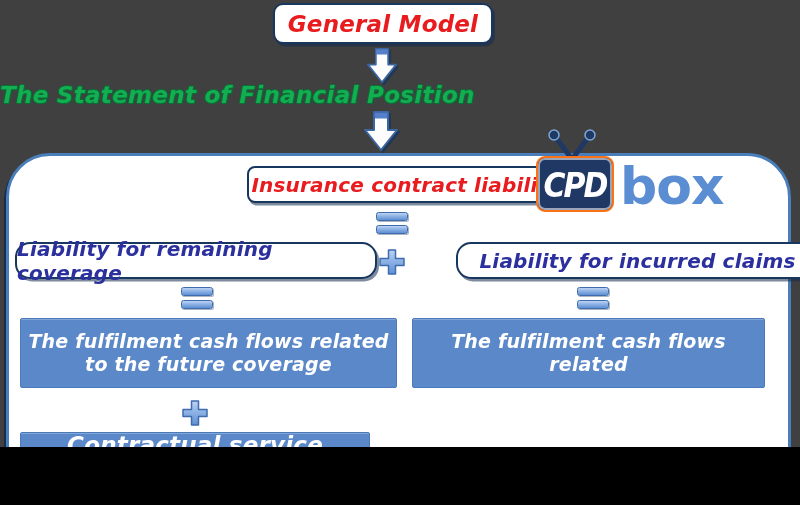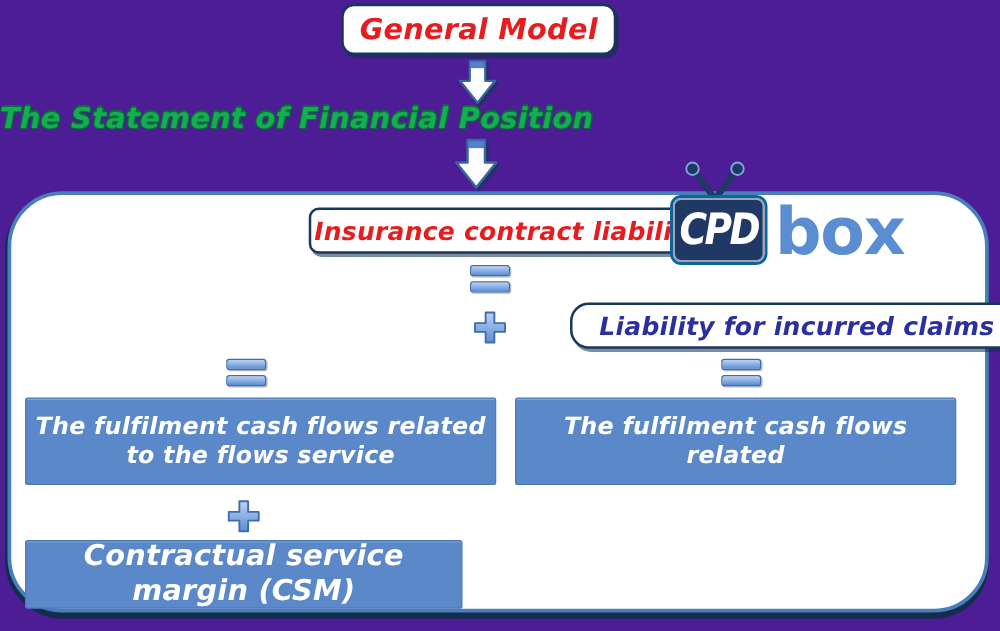--- a/index.html
+++ b/index.html
@@ -1,17 +1,17 @@
 <!DOCTYPE html>
 <html><head>
 <meta charset="utf-8">
 <style>
   html,body{margin:0;padding:0;background:#000;}
   .stage{
-    position:relative;width:800px;height:505px;background:#4c1d95;overflow:hidden;
+    position:relative;width:800px;height:447px;background:#404040;overflow:hidden;
     font-family:"DejaVu Sans","Liberation Sans",sans-serif;
   }
   
   .wbox{
     position:absolute;background:#fff;border:2.5px solid #17375e;
     box-shadow:2px 2.5px 0 rgba(20,44,78,.55);
     display:flex;align-items:center;justify-content:center;
     font-weight:bold;font-style:italic;letter-spacing:.2px;box-sizing:border-box;
   }
   .red-text{color:#e81b1e;}
@@ -59,21 +59,21 @@
   .plus1{left:378px;top:248px;}
   .plus2{left:181px;top:399px;}
   
   .arrow{position:absolute;z-index:2;filter:drop-shadow(2px 2px 0 rgba(23,55,94,.75));}
   .arrow1{left:363px;top:47px;}
   .arrow2{left:362px;top:110px;}
   
   .antenna{position:absolute;left:541px;top:128px;z-index:5;}
   .tv{
     position:absolute;left:536px;top:156px;width:78px;height:56px;background:#1f3864;
-    border:2px solid #0369a1;border-radius:9px;box-sizing:border-box;z-index:5;
+    border:2px solid #f97316;border-radius:9px;box-sizing:border-box;z-index:5;
     box-shadow:inset 0 0 0 2px rgba(255,255,255,.55);
     display:flex;align-items:center;justify-content:center;
   }
   .tv-text{
     color:#fff;font-weight:bold;font-size:30px;letter-spacing:-2px;font-style:italic;
     font-family:"DejaVu Sans","Liberation Sans",sans-serif;transform:scaleY(1.15);
   }
   .box-label{
     position:absolute;left:620px;top:160px;z-index:5;color:#5b8dd3;
     font-size:52px;font-weight:bold;letter-spacing:-1px;line-height:1;
@@ -121,20 +121,23 @@
   <div class="tv">
     <span class="tv-text">CPD</span>
   </div>
   <div class="box-label">box</div>
 
   <div class="equals eq1">
     <div class="bar"></div>
     <div class="bar"></div>
   </div>
 
+  <div class="wbox indigo-text rowbox remaining">
+    <span>Liability for remaining coverage</span>
+  </div>
   <div class="plus plus1">
     <svg width="28" height="28" viewBox="0 0 28 28">
       <defs>
         <linearGradient id="gradA" x1="0" y1="0" x2="0" y2="1">
           <stop offset="0" stop-color="#bdd3f2"></stop>
             <stop offset="0.45" stop-color="#8fb3e6"></stop>
             <stop offset="1" stop-color="#5f8fd2"></stop>
         </linearGradient>
       </defs>
       <path d="M10.5 2 H17.5 V10.5 H26 V17.5 H17.5 V26 H10.5 V17.5 H2 V10.5 H10.5 Z" fill="url(#gradA)" stroke="#3e6cae" stroke-width="1.5" stroke-linejoin="round"></path>
@@ -148,21 +151,21 @@
     <div class="bar"></div>
     <div class="bar"></div>
   </div>
   <div class="equals eq2r">
     <div class="bar"></div>
     <div class="bar"></div>
   </div>
 
   <div class="bluebox fcf-future">
     <span>The fulfilment cash flows related</span>
-    <span>to the flows service</span>
+    <span>to the future coverage</span>
   </div>
   <div class="bluebox fcf-past">
     <span>The fulfilment cash flows related</span>
   </div>
 
   <div class="plus plus2">
     <svg width="28" height="28" viewBox="0 0 28 28">
       <defs>
         <linearGradient id="gradB" x1="0" y1="0" x2="0" y2="1">
           <stop offset="0" stop-color="#bdd3f2"></stop>

